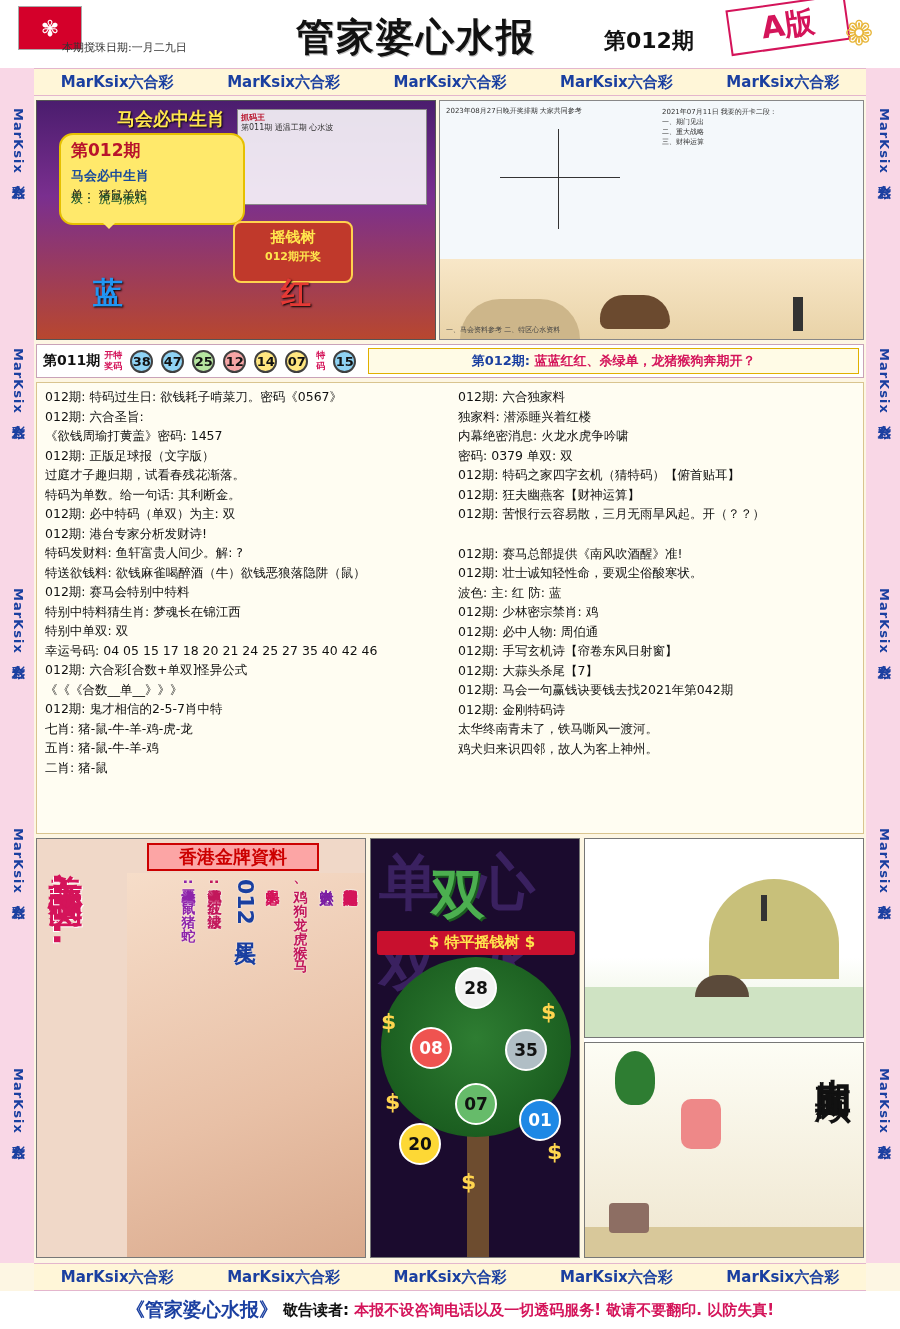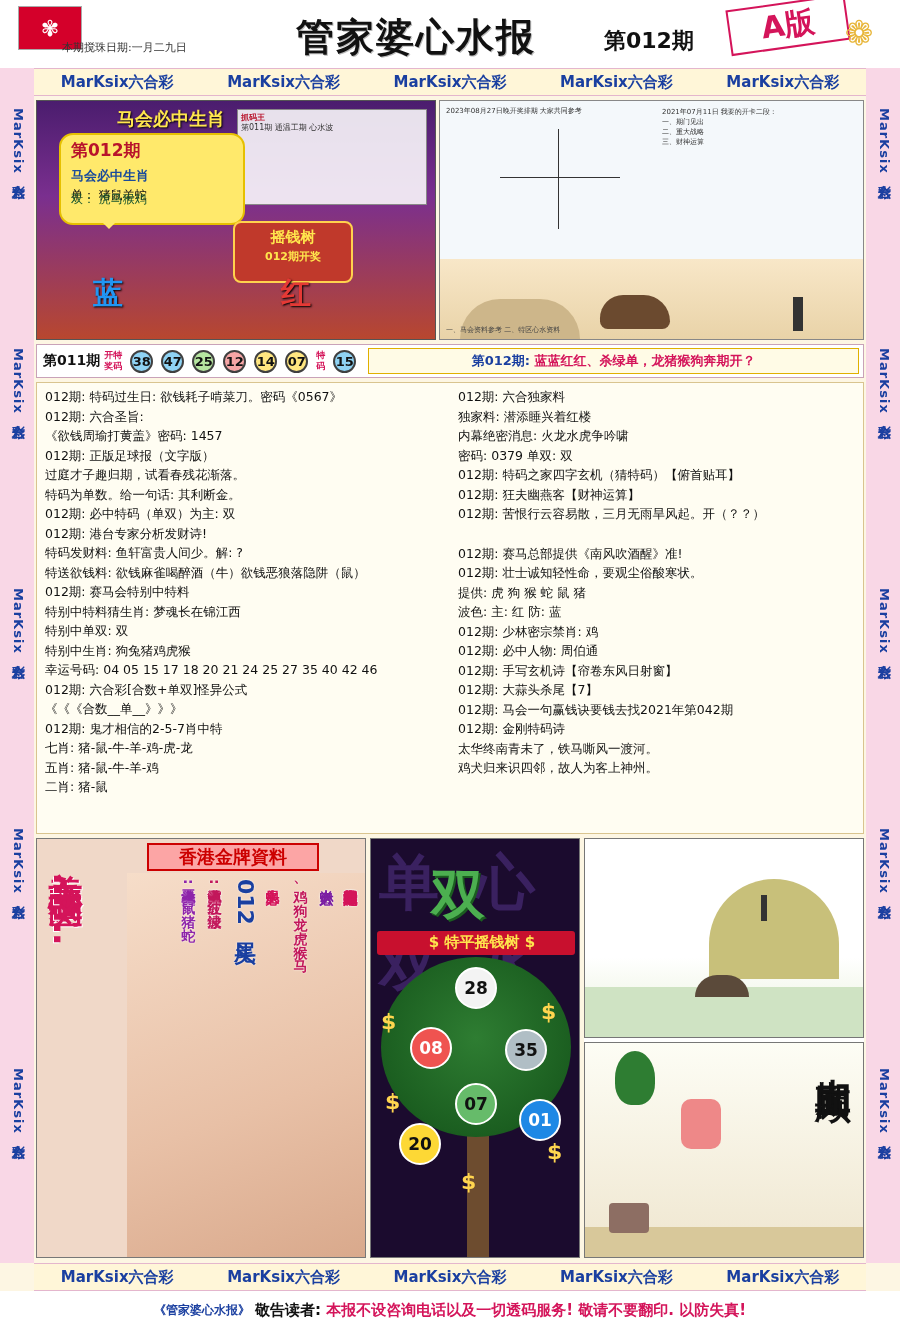--- a/index.html
+++ b/index.html
@@ -328,21 +328,21 @@
   .bp3b .ground {
     position:absolute; left:0; bottom:0; width:100%; height:30px;
     background:#d8c89a;
   }
 
   
   .footer {
     position:absolute; left:0; top:1291px; width:900px; height:38px;
     background:#fff; display:flex; align-items:center; justify-content:center;
   }
-  .footer .f1 { font-size:12px; font-weight:bold; color:#1a3fa0; }
+  .footer .f1 { font-size:19px; font-weight:bold; color:#1a3fa0; }
   .footer .f2 { font-size:15px; font-weight:bold; color:#111; }
   .footer .f3 { font-size:15px; font-weight:bold; color:#d4145a; }
 </style>
 </head>
 <body>
 
 <div class="page">
 
   <div class="border-band band-left">
     <div class="side-text" style="left:9px; top:40px;">MarKsix六合彩</div>
@@ -450,42 +450,40 @@
       <p>012期: 正版足球报（文字版）</p>
       <p>过庭才子趣归期，试看春残花渐落。</p>
       <p>特码为单数。给一句话: 其利断金。</p>
       <p>012期: 必中特码（单双）为主: 双</p>
       <p>012期: 港台专家分析发财诗!</p>
       <p>特码发财料: 鱼轩富贵人间少。解: ?</p>
       <p>特送欲钱料: 欲钱麻雀喝醉酒（牛）欲钱恶狼落隐阱（鼠）</p>
       <p>012期: 赛马会特别中特料</p>
       <p>特别中特料猜生肖: 梦魂长在锦江西</p>
       <p>特别中单双: 双</p>
-      <p>特别中生肖: 狗兔猪鸡虎猴</p>
       <p>幸运号码: 04 05 15 17 18 20 21 24 25 27 35 40 42 46</p>
       <p>012期: 六合彩[合数+单双]怪异公式</p>
       <p>《《《合数__单__》》》</p>
       <p>012期: 鬼才相信的2-5-7肖中特</p>
       <p>七肖: 猪-鼠-牛-羊-鸡-虎-龙</p>
       <p>五肖: 猪-鼠-牛-羊-鸡</p>
       <p>二肖: 猪-鼠</p>
     </div>
     <div class="col">
       <p>012期: 六合独家料</p>
       <p>独家料: 潜添睡兴着红楼</p>
       <p>内幕绝密消息: 火龙水虎争吟啸</p>
       <p>密码: 0379 单双: 双</p>
       <p>012期: 特码之家四字玄机（猜特码）【俯首贴耳】</p>
       <p>012期: 狂夫幽燕客【财神运算】</p>
       <p>012期: 苦恨行云容易散，三月无雨旱风起。开（？？）</p>
       <div class="sp"></div>
       <div class="sp"></div>
       <p>012期: 赛马总部提供《南风吹酒醒》准!</p>
       <p>012期: 壮士诚知轻性命，要观尘俗酸寒状。</p>
-      <p>提供: 虎 狗 猴 蛇 鼠 猪</p>
       <p>波色: 主: 红 防: 蓝</p>
       <p>012期: 少林密宗禁肖: 鸡</p>
       <p>012期: 必中人物: 周伯通</p>
       <p>012期: 手写玄机诗【帘卷东风日射窗】</p>
       <p>012期: 大蒜头杀尾【7】</p>
       <p>012期: 马会一句赢钱诀要钱去找2021年第042期</p>
       <p>012期: 金刚特码诗</p>
       <p>太华终南青未了，铁马嘶风一渡河。</p>
       <p>鸡犬归来识四邻，故人为客上神州。</p>
     </div>

